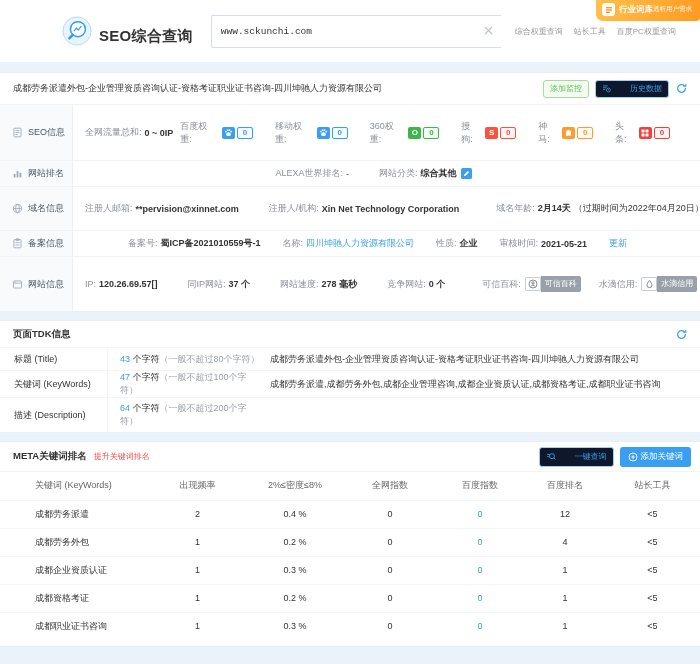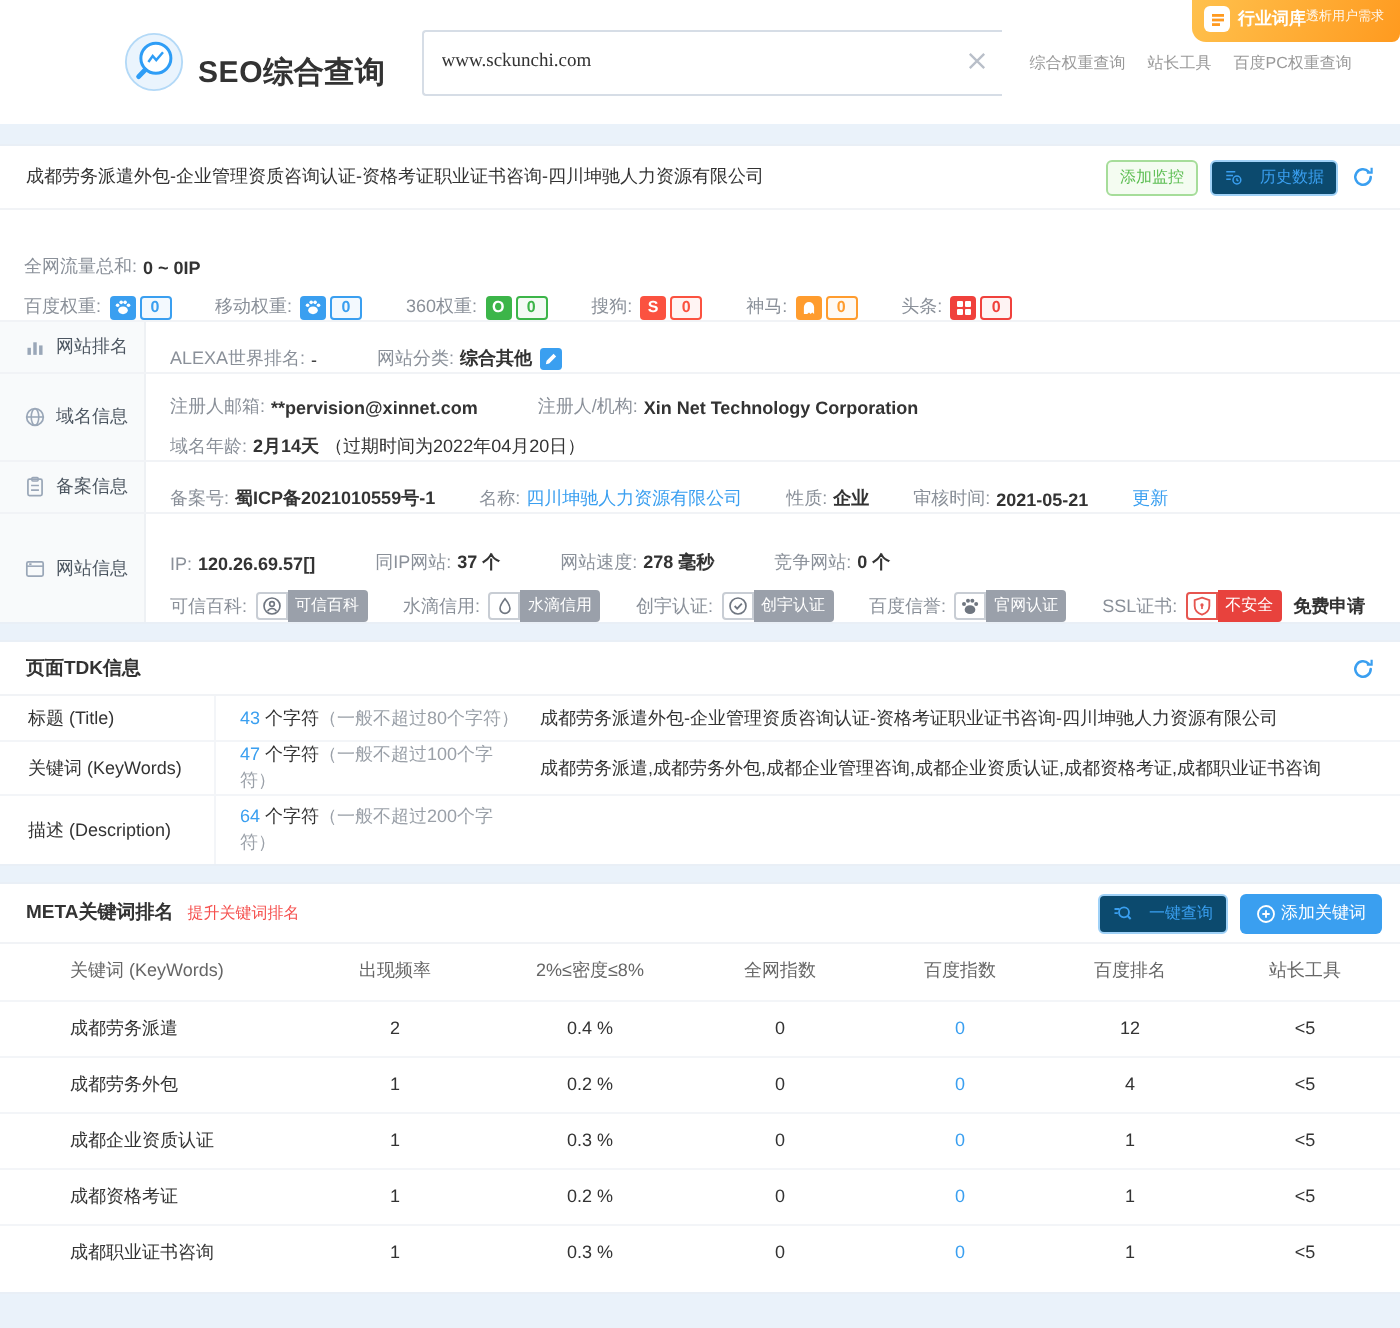--- a/index.html
+++ b/index.html
@@ -11,21 +11,21 @@
        font-family:"Liberation Sans","DejaVu Sans",sans-serif;font-size:9px;color:#333}
   svg{display:block}
   
   .hdr{height:62px;background:#fff;display:flex;align-items:center;padding-left:62px;position:relative}
   .logo{display:flex;align-items:flex-end;gap:7px}
   .logo-txt{font-size:15px;font-weight:700;color:#333;letter-spacing:.3px}
   .search{display:flex;margin-left:18px;height:33px}
   .input-wrap{position:relative}
   .input-wrap input{height:33px;width:290px;border:1px solid #d6dde6;border-right:none;
       border-radius:2px 0 0 2px;padding:0 26px 0 9px;font-size:9.5px;color:#333;
-      font-family:Liberation Serif, serif;outline:none;background:#fff}
+      font-family:Liberation Mono, monospace;outline:none;background:#fff}
   .clear-x{position:absolute;right:8px;top:11px;color:#b9bfc9;cursor:pointer;line-height:0}
   .q-btn{width:57px;height:33px;border:none;background:var(--accent);color:#fff;font-size:10px;
       border-radius:0 2px 2px 0;cursor:pointer;font-family:inherit}
   .nav{display:flex;gap:11px;margin-left:14px;font-size:8px;color:#999;white-space:nowrap}
   .nav span{cursor:pointer}
   .ribbon{position:absolute;right:0;top:0;display:flex;align-items:center;gap:4px;
       padding:3px 8px 5px 6px;background:linear-gradient(115deg,var(--ribbon1),var(--ribbon2));
       border-radius:0 0 4px 7px;color:#fff;cursor:pointer}
   .bicon{width:13px;height:13px;background:#fff;border-radius:3px;display:flex;align-items:center;justify-content:center}
   .r-col{display:flex;line-height:1.15}
@@ -34,30 +34,30 @@
   
   .card{background:#fff;border:1px solid #e9eff6;border-left:none;border-right:none}
   .card.first{margin-top:10px}
   .card.gap{margin-top:8px}
   
   .title-bar{height:32px;display:flex;align-items:center;padding:0 13px;border-bottom:1px solid #f1f3f6}
   .page-title{font-size:9px;color:#333;white-space:nowrap;overflow:hidden;text-overflow:ellipsis;max-width:520px}
   .spacer{flex:1}
   .btn-green{height:18px;padding:0 6px;font-size:8px;color:#5dbe53;background:#f4fcf1;
       border:1px solid #a6dd9a;border-radius:3px;cursor:pointer;font-family:inherit}
-  .btn-blue-o{display:inline-flex;align-items:center;gap:9px;height:18px;padding:0 6px;font-size:8px;
-      color:var(--accent);background:#0c4a6e;border:1px solid #9fd1f7;border-radius:3px;cursor:pointer;font-family:Liberation Sans, sans-serif}
+  .btn-blue-o{display:inline-flex;align-items:center;gap:19px;height:18px;padding:0 6px;font-size:8px;
+      color:var(--accent);background:#0f172a;border:1px solid #9fd1f7;border-radius:3px;cursor:pointer;font-family:Liberation Sans, sans-serif}
   .icon-refresh{color:var(--accent);margin-left:7px;cursor:pointer;line-height:0}
   
   .info-row{display:flex;align-items:stretch;border-bottom:1px solid #f1f3f6}
   .info-row:last-child{border-bottom:none}
   .ilabel{width:73px;flex-shrink:0;background:#f8fafb;border-right:1px solid #eef1f4;
       display:flex;align-items:center;gap:5px;padding-left:12px;color:#4c5661}
   .ilabel .sic{color:#9aa7b8;line-height:0}
-  .icontent{flex:1;display:flex;flex-direction:column;justify-content:flex-end;gap:7px;padding:0 8px 0 12px}
+  .icontent{flex:1;display:flex;justify-content:center;gap:7px;padding:0 8px 0 12px}
   .row-seo{height:56px}.row-rank{height:26px}.row-domain{height:44px}.row-icp{height:26px}.row-site{height:54px}
   .iline{display:flex;align-items:center}
   .pair{display:flex;align-items:center;white-space:nowrap}
   .lbl{color:#8a9099}
   .val{color:#333;font-weight:700;margin-left:3px}
   .val-n{color:#333;margin-left:3px}
   .link{color:var(--accent);cursor:pointer}
   .g22>*{margin-right:22px}.g30>*{margin-right:30px}.g18>*{margin-right:18px}
   
   .weights{display:flex;align-items:center}
@@ -164,20 +164,29 @@
     </button>
     <span class="icon-refresh">
       <svg width="11" height="11" viewBox="0 0 12 12">
           <path d="M10.2 6a4.2 4.2 0 1 1-1.2-2.95" fill="none" stroke="currentColor" stroke-width="1.4" stroke-linecap="round"></path>
           <path d="M10.7 1v2.6H8.1" fill="none" stroke="currentColor" stroke-width="1.2"></path>
         </svg>
     </span>
   </div>
 
   <div class="info-row row-seo">
+    <div class="ilabel">
+      <span class="sic">
+        <svg width="11" height="11" viewBox="0 0 14 14">
+            <rect x="2.5" y="1.5" width="9" height="11" rx="1" fill="none" stroke="currentColor" stroke-width="1.1"></rect>
+            <path d="M4.5 4.5h5M4.5 7h5M4.5 9.5h3" stroke="currentColor" stroke-width="1"></path>
+          </svg>
+      </span>
+      <span>SEO信息</span>
+    </div>
     <div class="icontent">
       <div class="iline">
         <span class="pair">
             <span class="lbl">全网流量总和:</span>
         <span class="val">0 ~ 0IP</span>
           </span>
       </div>
       <div class="iline weights">
         <span class="weight-item">
           <span class="lbl">百度权重:</span>

